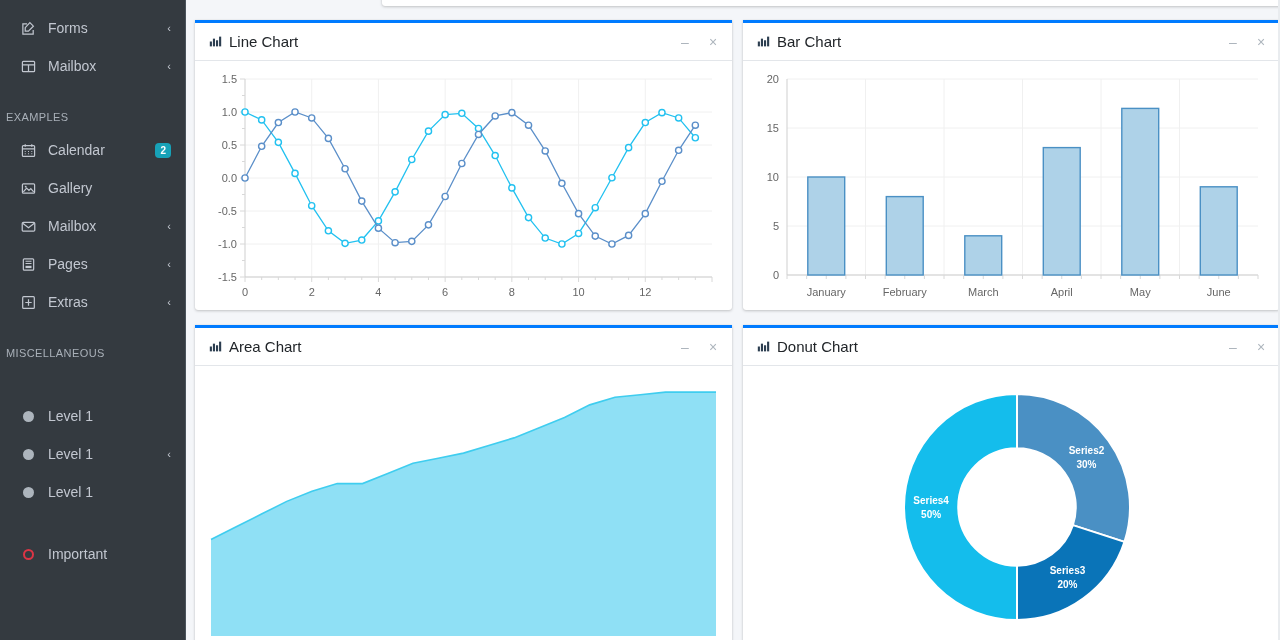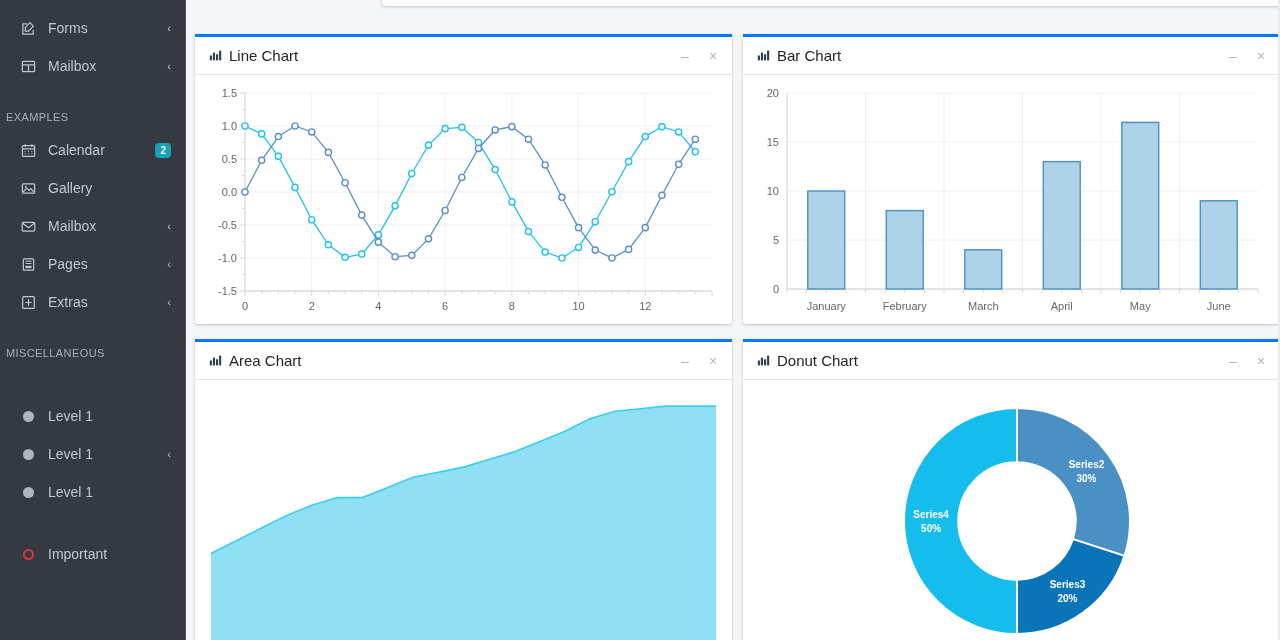--- a/index.html
+++ b/index.html
@@ -37,21 +37,21 @@
     border-radius: 4px; padding: 2px 5px; line-height: 1.1;
   }
   .dot { width: 11px; height: 11px; border-radius: 50%; background: #adb5bd; display:block; }
   .ring { width: 11px; height: 11px; border-radius: 50%; border: 2px solid currentColor; display:block; }
   .sp6 { height: 6px; }
   .sp12 { height: 12px; }
 
   
   #content {
     position: absolute; left: 187px; top: 0; width: 1093px; height: 640px;
-    background: #f4f6f9; padding: 16px 8px;
+    background: #f4f6f9; padding: 2px 8px;
   }
   .row { display: flex; gap: 11px; }
   .card {
     background: #fff; border-top: 3px solid #007bff;
     box-shadow: 0 0 1px rgba(0,0,0,.125), 0 1px 3px rgba(0,0,0,.2);
     border-radius: 0 0 3px 3px; position: relative;
   }
   .card-header {
     height: 38px; display: flex; align-items: center;
     padding: 0 12px 0 14px; border-bottom: 1px solid #rgba(0,0,0,.125);

